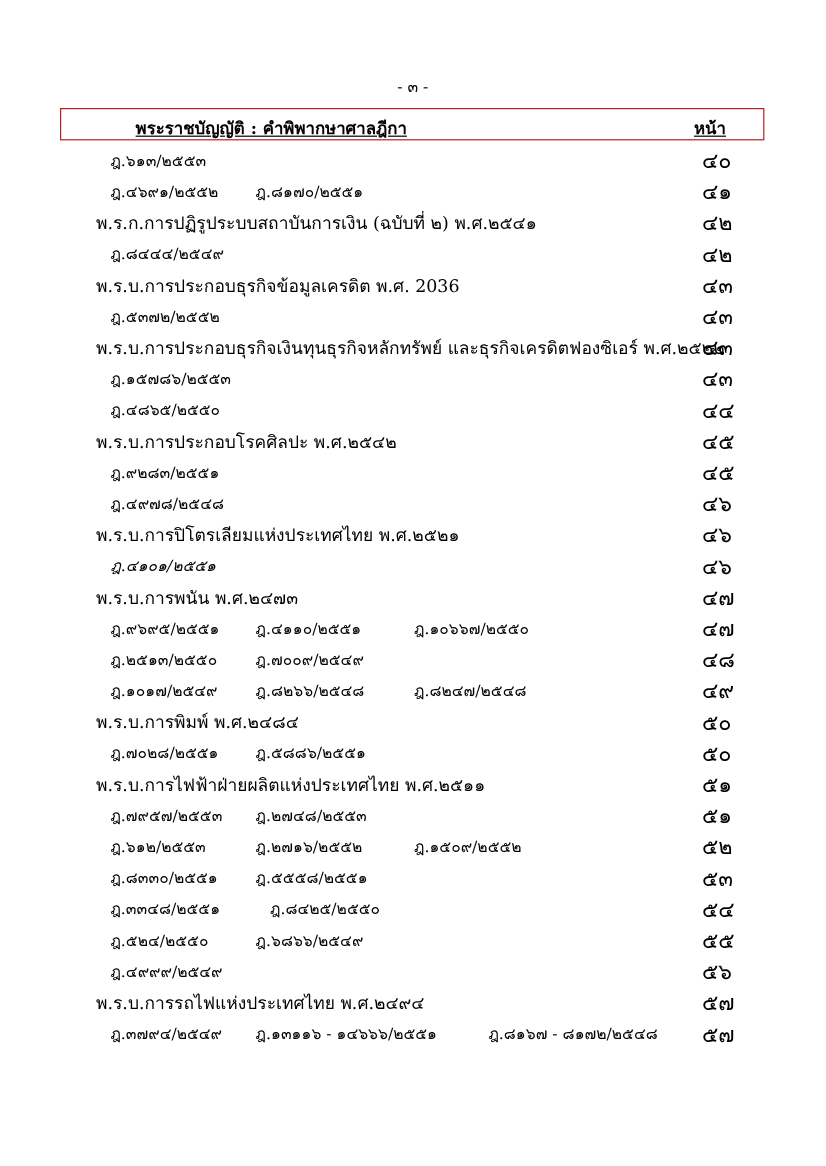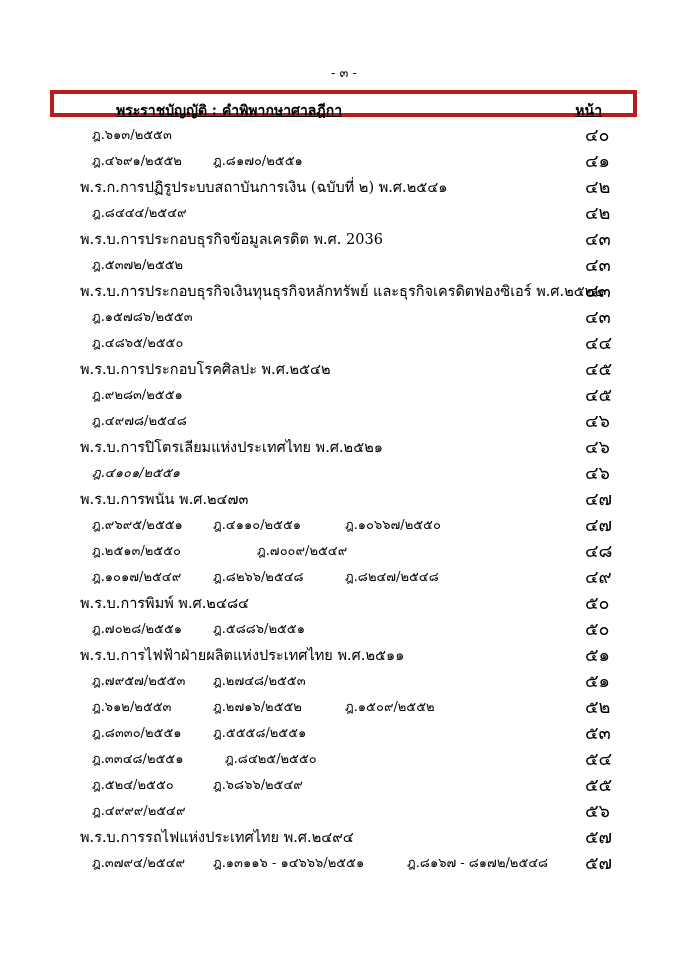--- a/index.html
+++ b/index.html
@@ -1,19 +1,19 @@
 <!DOCTYPE html>
 <html><head>
 <meta charset="utf-8">
 <style>
   html,body{margin:0;padding:0;background:#fff;}
   body{width:688px;height:972px;position:relative;overflow:hidden;
        font-family:"DejaVu Serif","Liberation Serif",serif;color:#000;}
   .page-num{position:absolute;top:62px;left:0;width:688px;text-align:center;font-size:13px;}
-  .hdr{position:absolute;left:50px;top:90px;width:587px;height:27px;border:4px solid #b91c1c;box-sizing:border-box;}
+  .hdr{position:absolute;left:50px;top:90px;width:587px;height:27px;border:1px solid #b91c1c;box-sizing:border-box;}
   .hdr-title{position:absolute;left:62px;top:5px;font-size:14px;font-weight:bold;text-decoration:underline;}
   .hdr-page{position:absolute;right:31px;top:5px;font-size:14px;font-weight:bold;text-decoration:underline;}
   .rows{position:absolute;left:0;top:122px;width:688px;}
   .row{position:relative;height:26px;font-size:13px;line-height:26px;padding-left:40px;}
   .row.act{font-size:14.5px;}
   .row .cells{position:absolute;left:92px;top:0;white-space:nowrap;}
   .row.act .cells{left:80px;}
   .cell{position:absolute;top:0;white-space:nowrap;}
   .pg{position:absolute;left:585px;top:0;font-size:18px;}
 </style>
@@ -123,21 +123,21 @@
       <div class="cells">
         <span class="cell" style="left: 0px;">ฎ.๙๖๙๕/๒๕๕๑</span>
         <span class="cell" style="left: 121px;">ฎ.๔๑๑๐/๒๕๕๑</span>
         <span class="cell" style="left: 253px;">ฎ.๑๐๖๖๗/๒๕๕๐</span>
       </div>
       <span class="pg">๔๗</span>
     </div>
     <div class="row">
       <div class="cells">
         <span class="cell" style="left: 0px;">ฎ.๒๕๑๓/๒๕๕๐</span>
-        <span class="cell" style="left: 121px; margin-left: 44px;">ฎ.๗๐๐๙/๒๕๔๙</span>
+        <span class="cell" style="left: 121px;">ฎ.๗๐๐๙/๒๕๔๙</span>
       </div>
       <span class="pg">๔๘</span>
     </div>
     <div class="row">
       <div class="cells">
         <span class="cell" style="left: 0px;">ฎ.๑๐๑๗/๒๕๔๙</span>
         <span class="cell" style="left: 121px;">ฎ.๘๒๖๖/๒๕๔๘</span>
         <span class="cell" style="left: 253px;">ฎ.๘๒๔๗/๒๕๔๘</span>
       </div>
       <span class="pg">๔๙</span>

